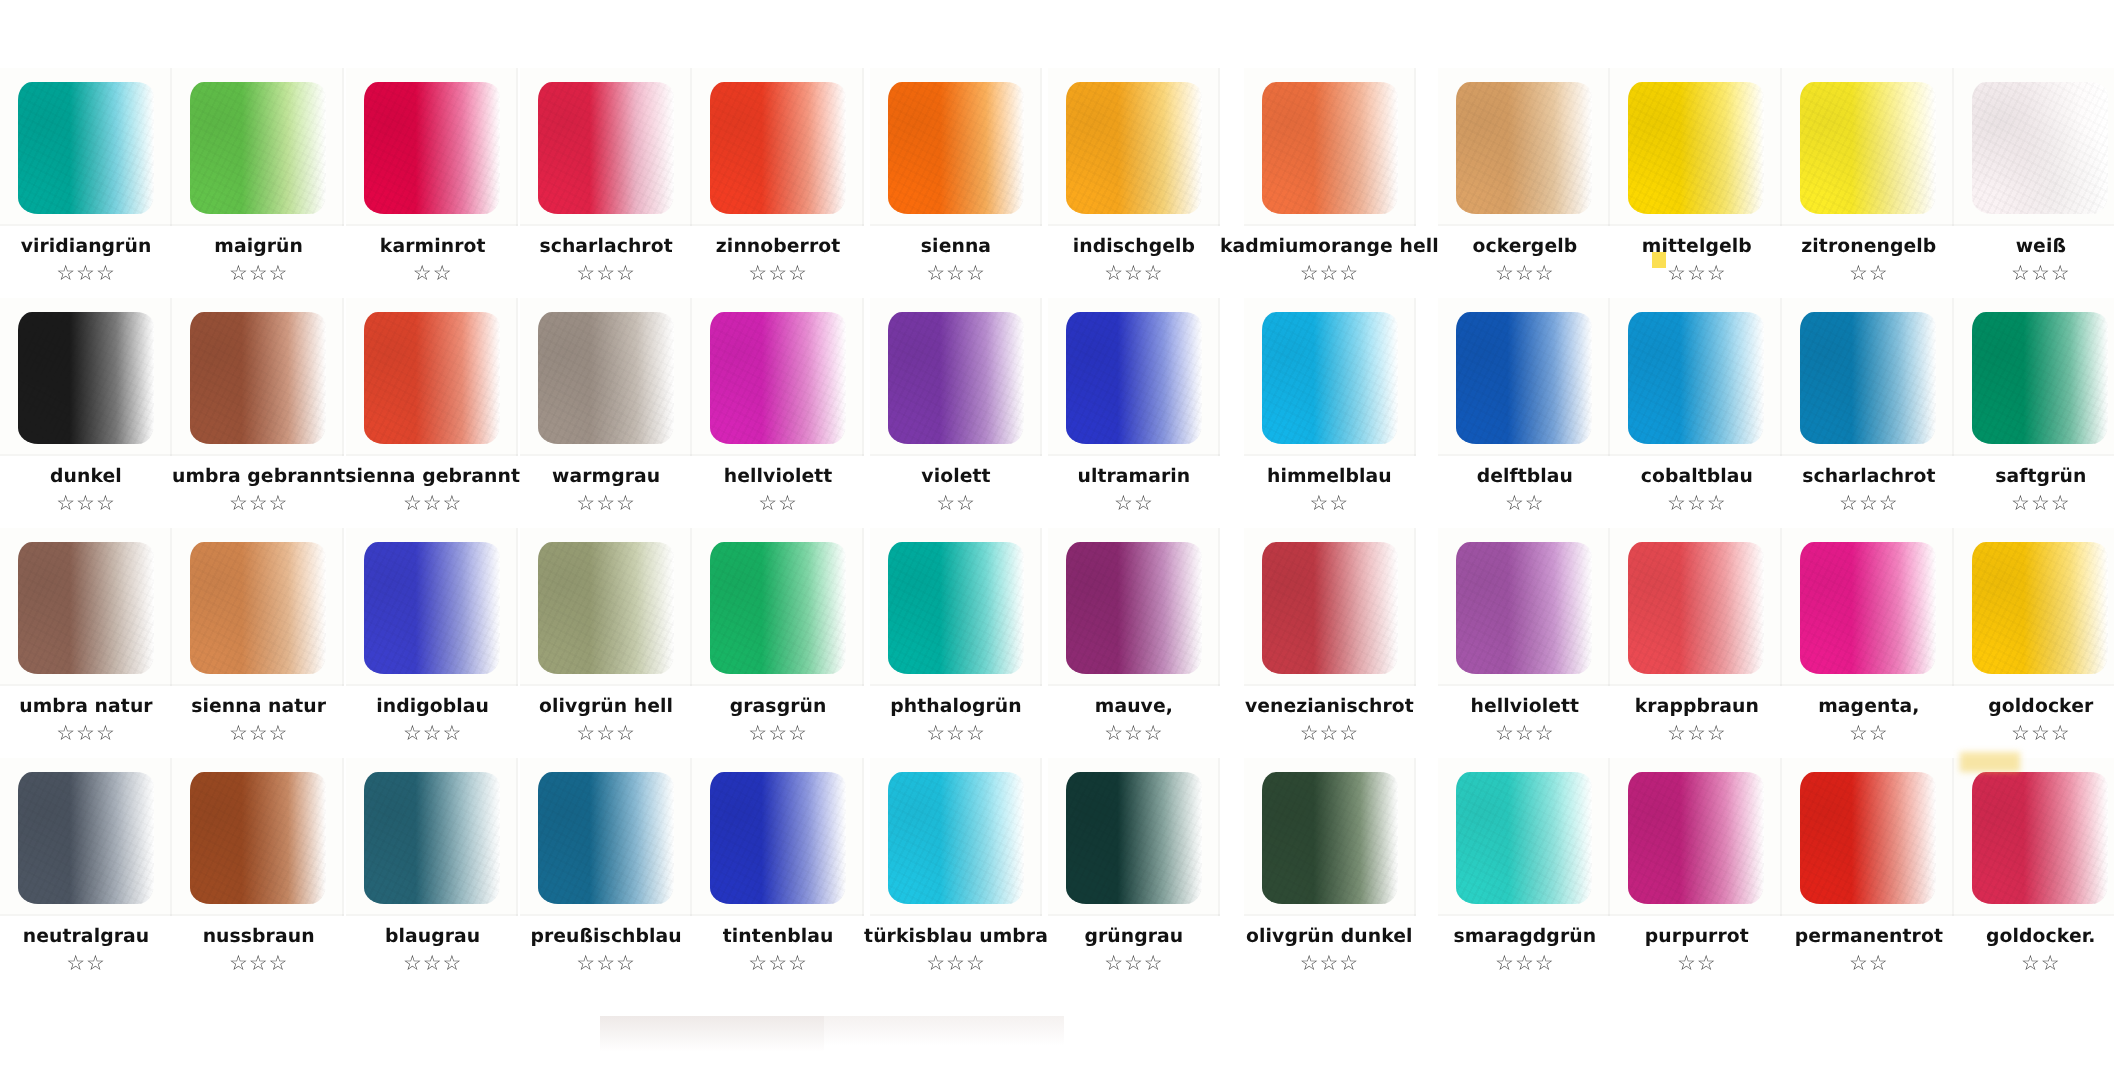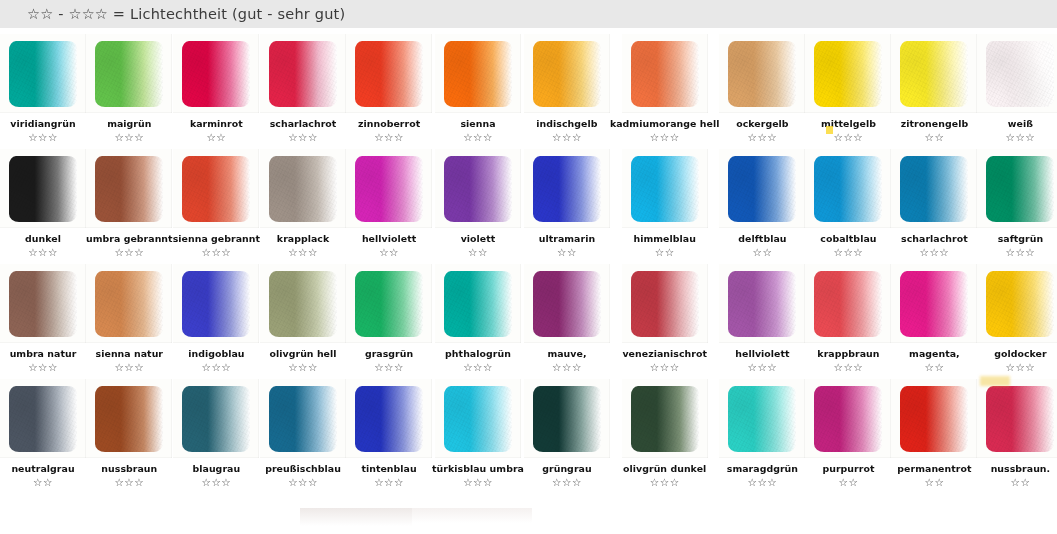--- a/index.html
+++ b/index.html
@@ -111,23 +111,20 @@
     position: absolute; left: 826px; top: 126px;
     width: 7px; height: 8px;
     background: rgba(250,215,40,.8);
   }
 </style>
 </head>
 <body>
 
 <div id="page">
 
-  <div id="legend-bar">
-    <span id="legend-text">☆☆ - ☆☆☆ = Lichtechtheit (gut - sehr gut)</span>
-  </div>
 
   <div id="grid">
       <div class="cell">
         <div class="swatch-frame">
           <div class="blob" style="background: linear-gradient(90deg, rgb(0, 168, 154) 0%, rgb(0, 168, 154) 38%, rgb(127, 216, 230) 72%, rgba(255, 255, 255, 0.92) 100%);">
             <div class="tex" style="background: radial-gradient(at 22% 30%, rgba(0, 0, 0, 0.13), rgba(0, 0, 0, 0) 55%), radial-gradient(at 60% 78%, rgba(0, 0, 0, 0.09), rgba(0, 0, 0, 0) 50%), radial-gradient(at 85% 20%, rgba(255, 255, 255, 0.35), rgba(255, 255, 255, 0) 60%), repeating-linear-gradient(117deg, rgba(0, 0, 0, 0.05) 0px, rgba(0, 0, 0, 0.05) 1px, rgba(0, 0, 0, 0) 1px, rgba(0, 0, 0, 0) 3px), repeating-linear-gradient(27deg, rgba(0, 0, 0, 0.04) 0px, rgba(0, 0, 0, 0.04) 1px, rgba(0, 0, 0, 0) 1px, rgba(0, 0, 0, 0) 4px);"></div>
           </div>
         </div>
         <div class="label">viridiangrün</div>
         <div class="stars">☆☆☆</div>
@@ -257,21 +254,21 @@
         </div>
         <div class="label">sienna gebrannt</div>
         <div class="stars">☆☆☆</div>
       </div>
       <div class="cell">
         <div class="swatch-frame">
           <div class="blob" style="background: linear-gradient(90deg, rgb(159, 146, 136) 0%, rgb(159, 146, 136) 38%, rgb(201, 192, 183) 72%, rgba(255, 255, 255, 0.92) 100%);">
             <div class="tex" style="background: radial-gradient(at 22% 30%, rgba(0, 0, 0, 0.13), rgba(0, 0, 0, 0) 55%), radial-gradient(at 60% 78%, rgba(0, 0, 0, 0.09), rgba(0, 0, 0, 0) 50%), radial-gradient(at 85% 20%, rgba(255, 255, 255, 0.35), rgba(255, 255, 255, 0) 60%), repeating-linear-gradient(117deg, rgba(0, 0, 0, 0.05) 0px, rgba(0, 0, 0, 0.05) 1px, rgba(0, 0, 0, 0) 1px, rgba(0, 0, 0, 0) 3px), repeating-linear-gradient(27deg, rgba(0, 0, 0, 0.04) 0px, rgba(0, 0, 0, 0.04) 1px, rgba(0, 0, 0, 0) 1px, rgba(0, 0, 0, 0) 4px);"></div>
           </div>
         </div>
-        <div class="label">krapplack</div>
+        <div class="label">warmgrau</div>
         <div class="stars">☆☆☆</div>
       </div>
       <div class="cell">
         <div class="swatch-frame">
           <div class="blob" style="background: linear-gradient(90deg, rgb(213, 36, 182) 0%, rgb(213, 36, 182) 38%, rgb(233, 143, 212) 72%, rgba(255, 255, 255, 0.92) 100%);">
             <div class="tex" style="background: radial-gradient(at 22% 30%, rgba(0, 0, 0, 0.13), rgba(0, 0, 0, 0) 55%), radial-gradient(at 60% 78%, rgba(0, 0, 0, 0.09), rgba(0, 0, 0, 0) 50%), radial-gradient(at 85% 20%, rgba(255, 255, 255, 0.35), rgba(255, 255, 255, 0) 60%), repeating-linear-gradient(117deg, rgba(0, 0, 0, 0.05) 0px, rgba(0, 0, 0, 0.05) 1px, rgba(0, 0, 0, 0) 1px, rgba(0, 0, 0, 0) 3px), repeating-linear-gradient(27deg, rgba(0, 0, 0, 0.04) 0px, rgba(0, 0, 0, 0.04) 1px, rgba(0, 0, 0, 0) 1px, rgba(0, 0, 0, 0) 4px);"></div>
           </div>
         </div>
         <div class="label">hellviolett</div>
         <div class="stars">☆☆</div>
@@ -545,21 +542,21 @@
         </div>
         <div class="label">permanentrot</div>
         <div class="stars">☆☆</div>
       </div>
       <div class="cell">
         <div class="swatch-frame">
           <div class="blob" style="background: linear-gradient(90deg, rgb(216, 42, 82) 0%, rgb(216, 42, 82) 38%, rgb(239, 150, 172) 72%, rgba(255, 255, 255, 0.92) 100%);">
             <div class="tex" style="background: radial-gradient(at 22% 30%, rgba(0, 0, 0, 0.13), rgba(0, 0, 0, 0) 55%), radial-gradient(at 60% 78%, rgba(0, 0, 0, 0.09), rgba(0, 0, 0, 0) 50%), radial-gradient(at 85% 20%, rgba(255, 255, 255, 0.35), rgba(255, 255, 255, 0) 60%), repeating-linear-gradient(117deg, rgba(0, 0, 0, 0.05) 0px, rgba(0, 0, 0, 0.05) 1px, rgba(0, 0, 0, 0) 1px, rgba(0, 0, 0, 0) 3px), repeating-linear-gradient(27deg, rgba(0, 0, 0, 0.04) 0px, rgba(0, 0, 0, 0.04) 1px, rgba(0, 0, 0, 0) 1px, rgba(0, 0, 0, 0) 4px);"></div>
           </div>
         </div>
-        <div class="label">nussbraun.</div>
+        <div class="label">goldocker.</div>
         <div class="stars">☆☆</div>
       </div>
     </div>
 
   <div id="artifact-a"></div>
   <div id="artifact-b"></div>
   <div id="artifact-c"></div>
   <div id="artifact-d"></div>
 
 </div>

